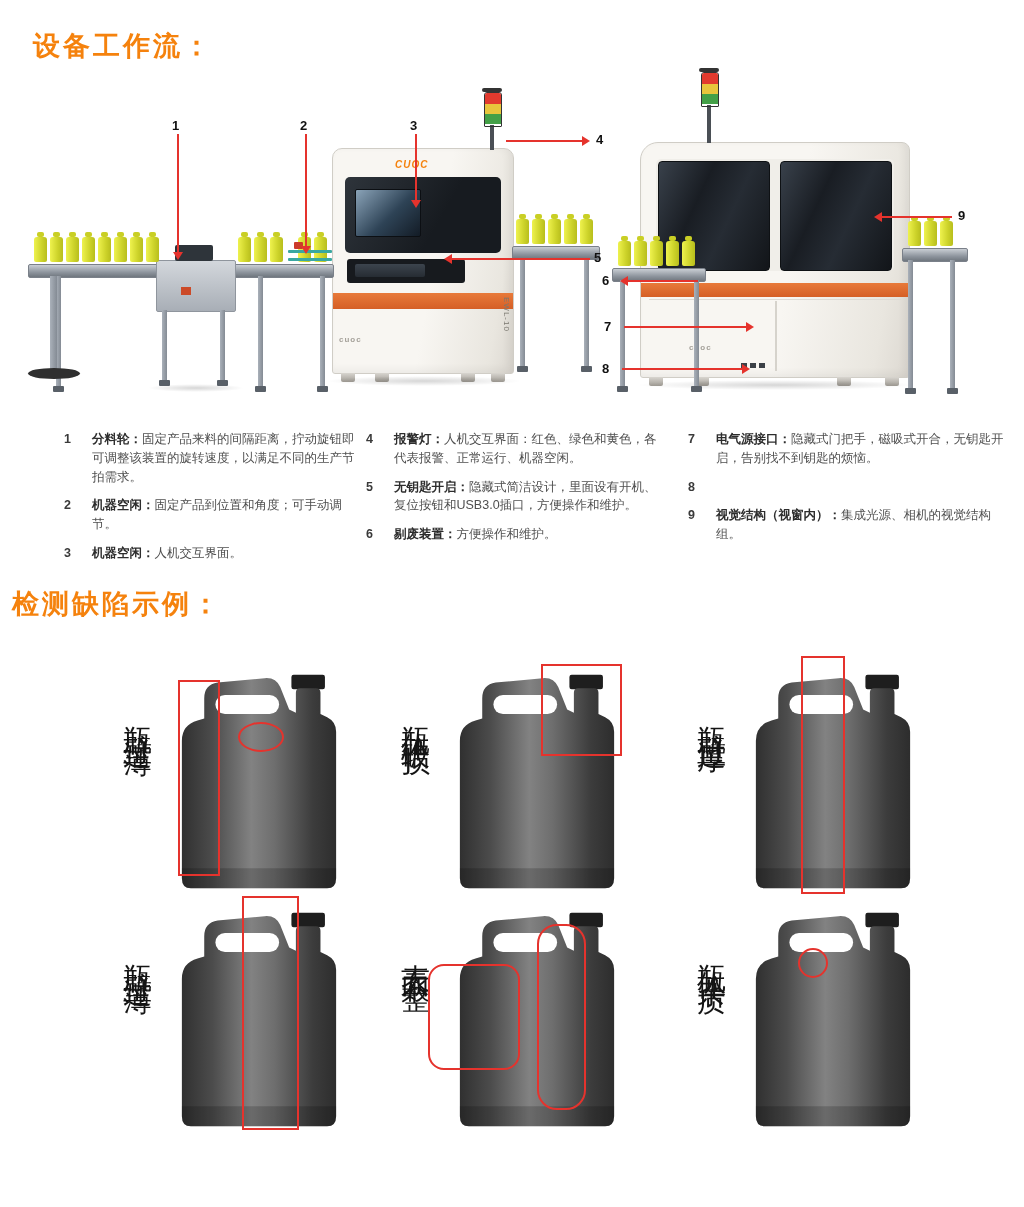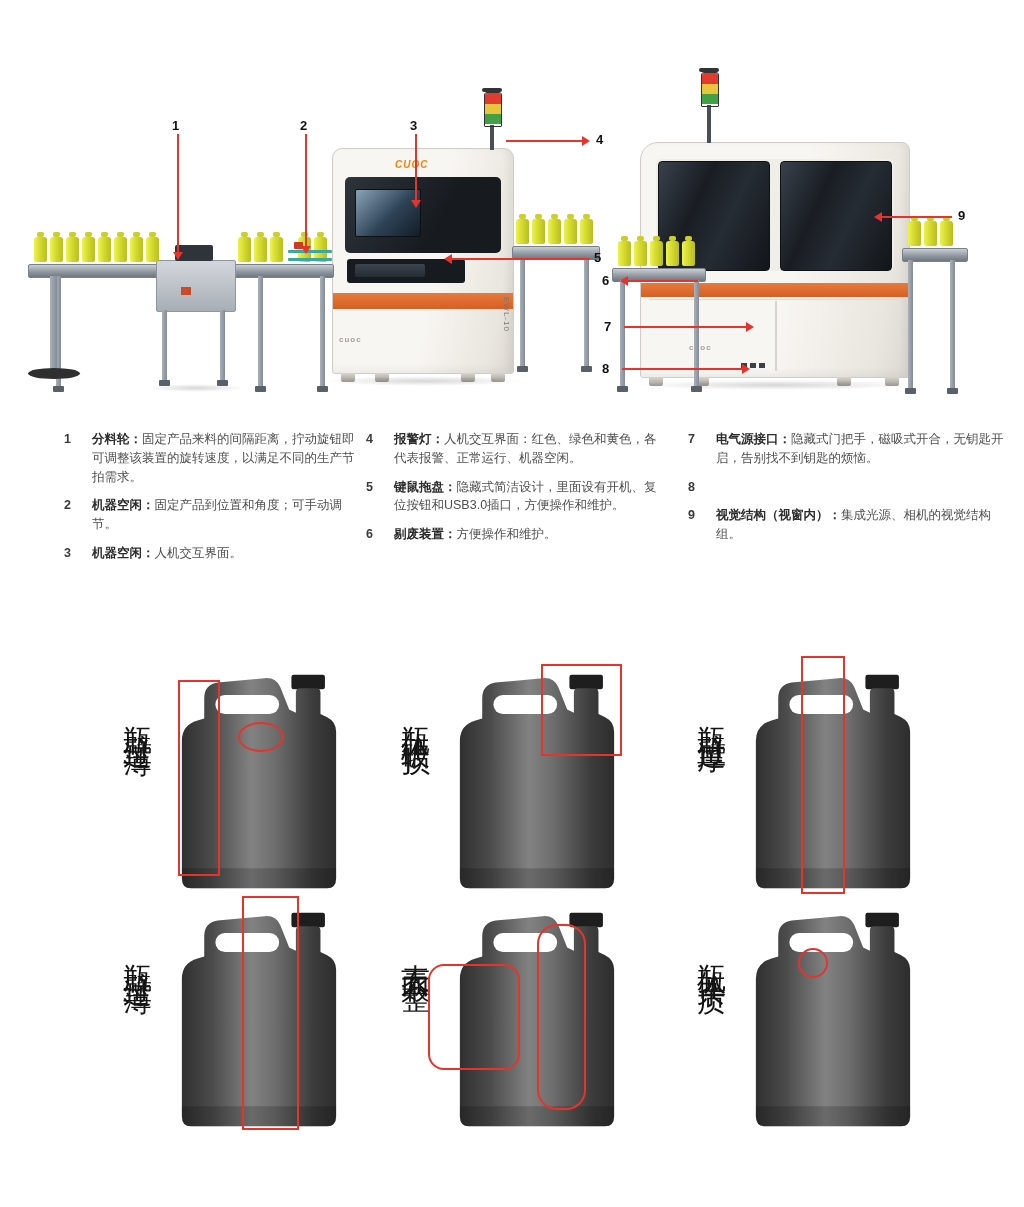--- a/index.html
+++ b/index.html
@@ -113,20 +113,21 @@
       <rect x="114" y="15" width="30" height="13" rx="2" fill="#1e1e1e"></rect>
       <path d="M24,206 Q16,206 16,197 L16,74 Q16,60 30,56 L36,54 L36,36 Q36,24 48,22 L90,18 Q100,17 104,26 L112,46 L118,49 L118,31 Q118,27 122,27 L136,27 Q140,27 140,31 L140,50 L146,53 Q154,57 154,66 L154,197 Q154,206 146,206 Z" fill="url(#jugG)"></path>
       <rect x="46" y="33" width="57" height="17" rx="8.5" fill="#ffffff"></rect>
       <path d="M16,188 L154,188 L154,197 Q154,206 146,206 L24,206 Q16,206 16,197 Z" fill="rgba(0,0,0,0.18)"></path>
     </g>
   </defs>
 </svg>
 
 <div class="page">
 
+  <div class="sec-title" id="t1">设备工作流：</div>
 
   <div class="diagram">
 
     <div class="machine" id="m1">
       <div class="m1-logo">CUOC</div>
       <div class="panel1">
         <div class="screen1"></div>
       </div>
       <div class="tray1"></div>
       <div class="stripe"></div>
@@ -300,21 +301,21 @@
         <span class="ltext"><b>机器空闲：</b><span>人机交互界面。</span></span>
       </div>
     </div>
     <div class="legend-col" id="lc2">
       <div class="legend-item">
         <span class="lnum">4</span>
         <span class="ltext"><b>报警灯：</b><span>人机交互界面：红色、绿色和黄色，各代表报警、正常运行、机器空闲。</span></span>
       </div>
       <div class="legend-item">
         <span class="lnum">5</span>
-        <span class="ltext"><b>键鼠拖盘：</b><span>隐藏式简洁设计，里面设有开机、复位按钮和USB3.0插口，方便操作和维护。</span></span>
+        <span class="ltext"><b>无钥匙开启：</b><span>隐藏式简洁设计，里面设有开机、复位按钮和USB3.0插口，方便操作和维护。</span></span>
       </div>
       <div class="legend-item">
         <span class="lnum">6</span>
         <span class="ltext"><b>剔废装置：</b><span>方便操作和维护。</span></span>
       </div>
     </div>
     <div class="legend-col" id="lc3">
       <div class="legend-item">
         <span class="lnum">7</span>
         <span class="ltext"><b>电气源接口：</b><span>隐藏式门把手，磁吸式开合，无钥匙开启，告别找不到钥匙的烦恼。</span></span>
@@ -322,20 +323,21 @@
       <div class="legend-item">
         <span class="lnum">8</span>
       </div>
       <div class="legend-item">
         <span class="lnum">9</span>
         <span class="ltext"><b>视觉结构（视窗内）：</b><span>集成光源、相机的视觉结构组。</span></span>
       </div>
     </div>
   </div>
 
+  <div class="sec-title" id="t2">检测缺陷示例：</div>
 
   <div class="defects">
 
     <div class="dcell" style="left:106px;top:18px;">
       <div class="vlabel">瓶壁过薄</div>
       <div class="jug-wrap">
         <svg class="jug" viewBox="0 0 170 212">
             <use href="#jugShape"></use>
           </svg>
         <div class="ann" style="left:14px;top:22px;width:38px;height:192px;"></div>

